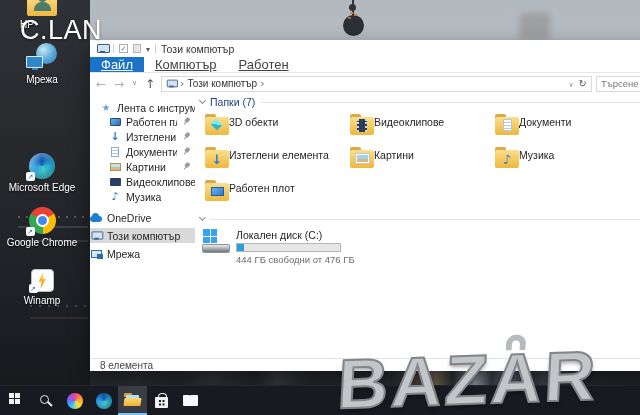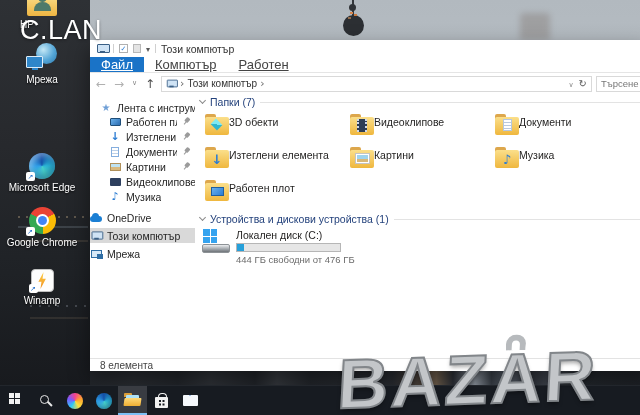--- a/index.html
+++ b/index.html
@@ -445,21 +445,20 @@
               <div class="fld-back"></div>
                 <div class="fld-front"></div>
                 <div class="ov ov-screen"></div>
             </div>
             <div class="tile-label">Работен плот</div>
           </div>
         </div>
 
         <div class="grp-head" style="margin-top:2px">
           <span class="grp-chev"></span>
-          <span class="grp-title">Устройства и дискови устройства (1)</span>
           <span class="grp-line"></span>
         </div>
 
         <div class="drivetile">
           <div class="drive">
             <div class="d-flag"></div>
             <div class="d-body"></div>
           </div>
           <div class="drive-info">
             <div class="drive-name">Локален диск (C:)</div>

